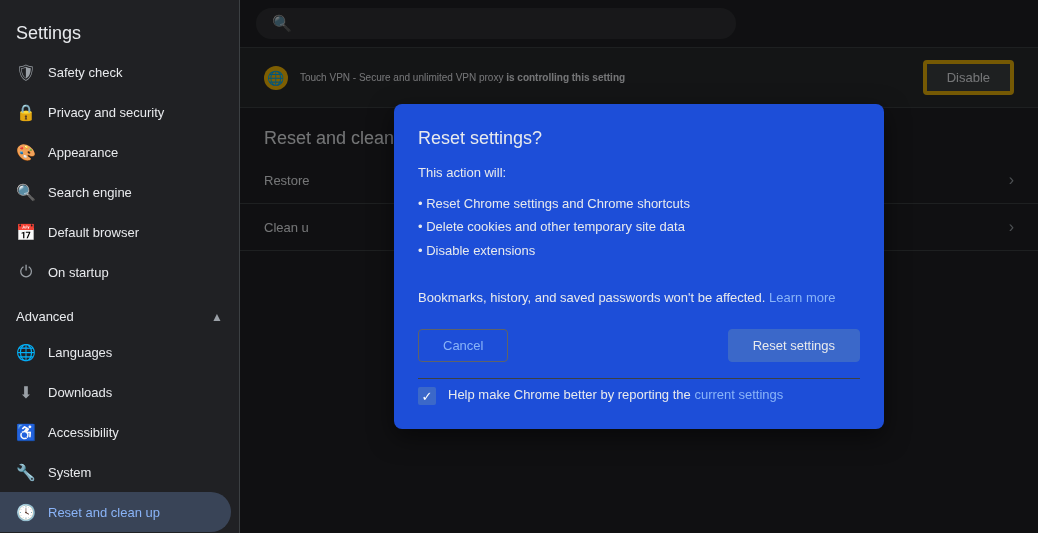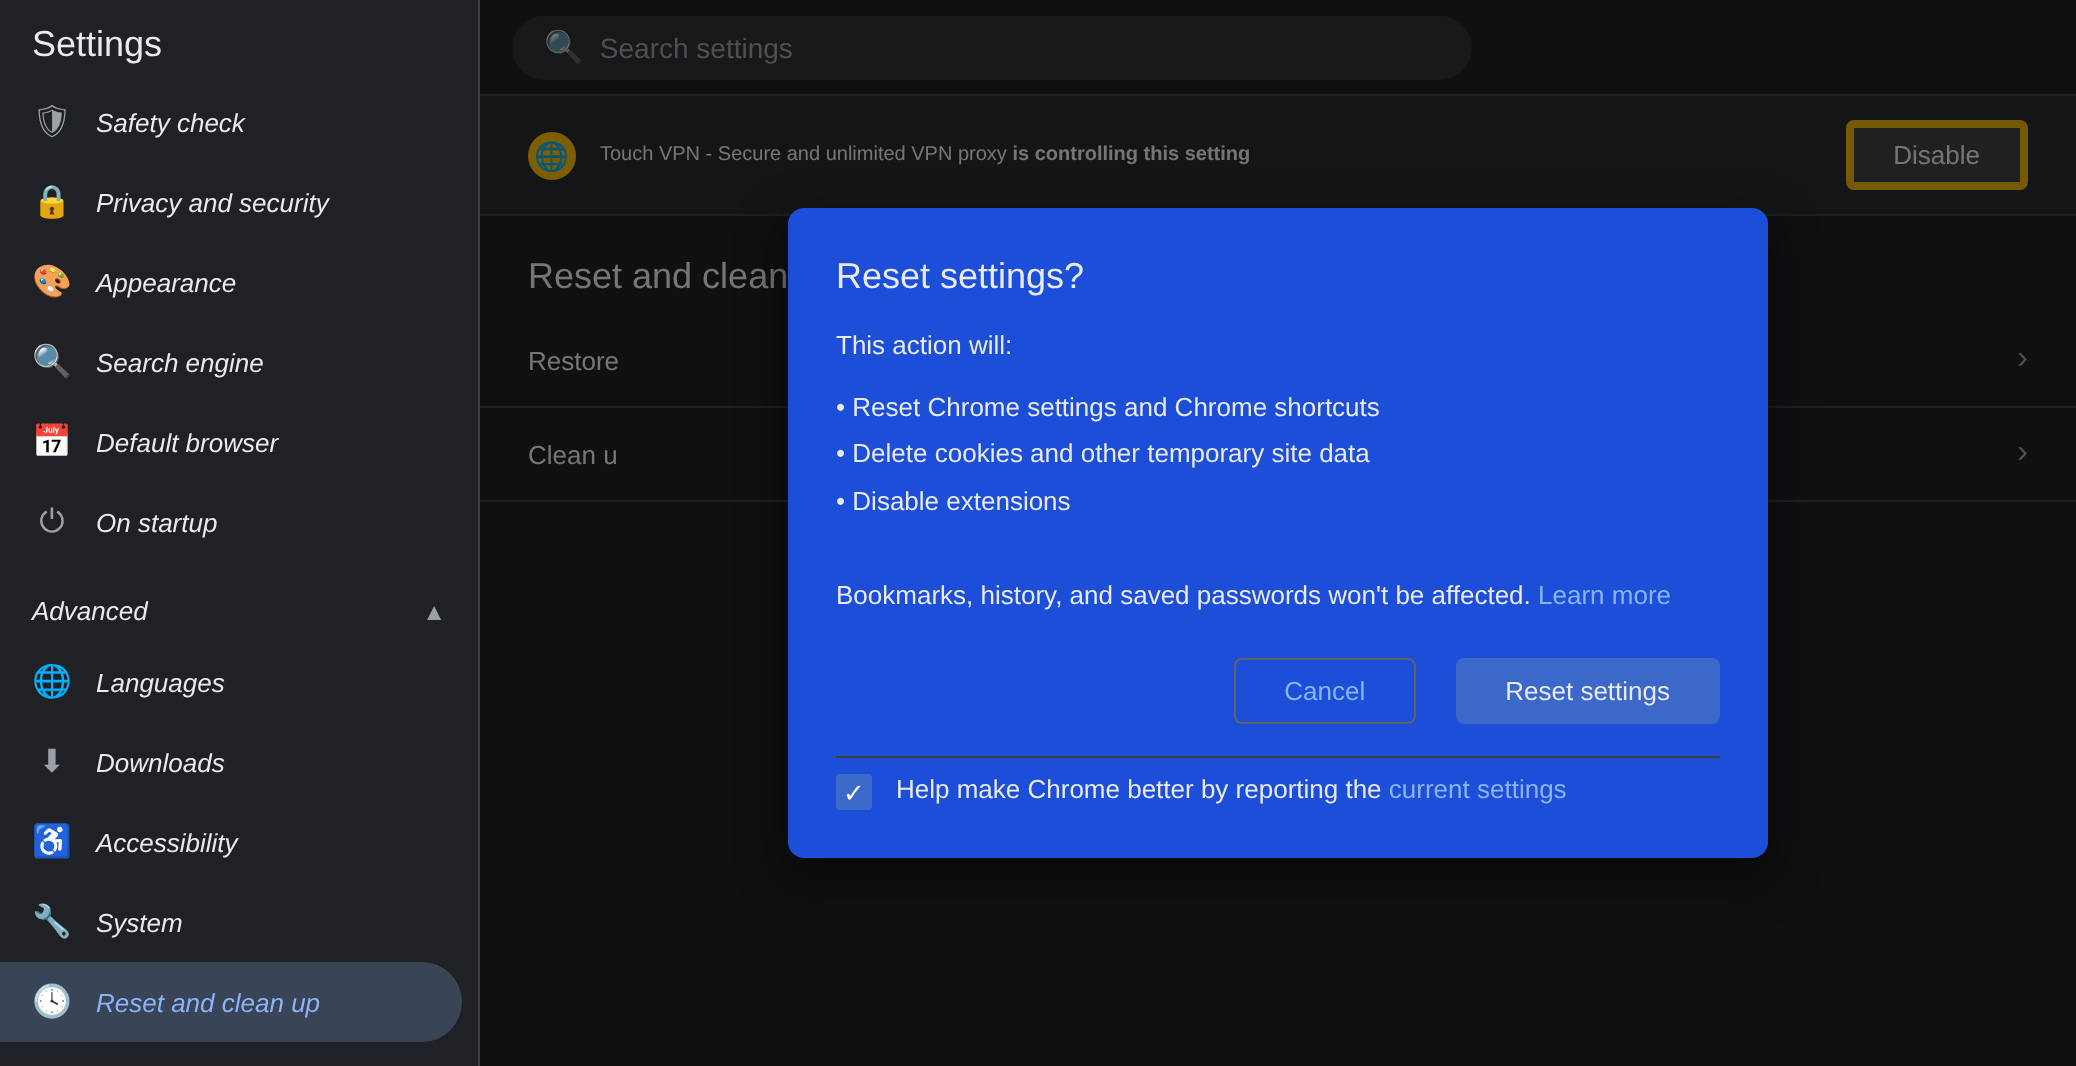--- a/index.html
+++ b/index.html
@@ -19,21 +19,21 @@
       min-width: 240px;
       background: #202124;
       height: 533px;
       overflow: hidden;
       display: flex;
       flex-direction: column;
       border-right: 1px solid #3c4043;
     }
 
     .sidebar-header {
-      padding: 12px 16px 8px 16px;
+      padding: 23px 16px 8px 16px;
       font-size: 18px;
       font-weight: 500;
       color: #e8eaed;
     }
 
     .sidebar-item {
       display: flex;
       align-items: center;
       padding: 8px 16px;
       cursor: pointer;
@@ -58,21 +58,20 @@
       display: flex;
       align-items: center;
       justify-content: center;
       font-size: 16px;
       color: #9aa0a6;
       flex-shrink: 0;
     }
 
     .sidebar-label {
       font-size: 13px;
-      font-style: italic;
     }
 
     .sidebar-section-label {
       display: flex;
       align-items: flex-end;
       padding: 8px 16px;
       font-size: 13px;
       font-weight: 500;
       color: #e8eaed;
       cursor: pointer;
@@ -259,22 +258,22 @@
       margin-bottom: 24px;
     }
 
     .dialog-note a {
       color: #8ab4f8;
       text-decoration: none;
     }
 
     .dialog-actions {
       display: flex;
-      justify-content: flex-end;
-      gap: 20px;
+      justify-content: space-between;
+      gap: 4px;
       margin-bottom: 16px;
     }
 
     .btn-cancel {
       padding: 8px 24px;
       background: transparent;
       border: 1px solid #5f6368;
       border-radius: 4px;
       color: #8ab4f8;
       font-size: 13px;
@@ -399,21 +398,20 @@
       <span class="sidebar-label">Reset and clean up</span>
     </div>
   </div>
 </div>
 
 <div class="main">
 
   <div class="topbar">
     <div class="search-bar">
       <span class="search-icon">🔍</span>
-      <input class="search-input" type="text" placeholder="Search settings" style="">
     </div>
   </div>
 
   <div class="content-area">
 
     <div class="vpn-banner">
       <div class="vpn-icon">🌐</div>
       <span class="vpn-text">
         <span>Touch VPN - Secure and unlimited VPN proxy</span>
         <strong>is controlling this setting</strong>

